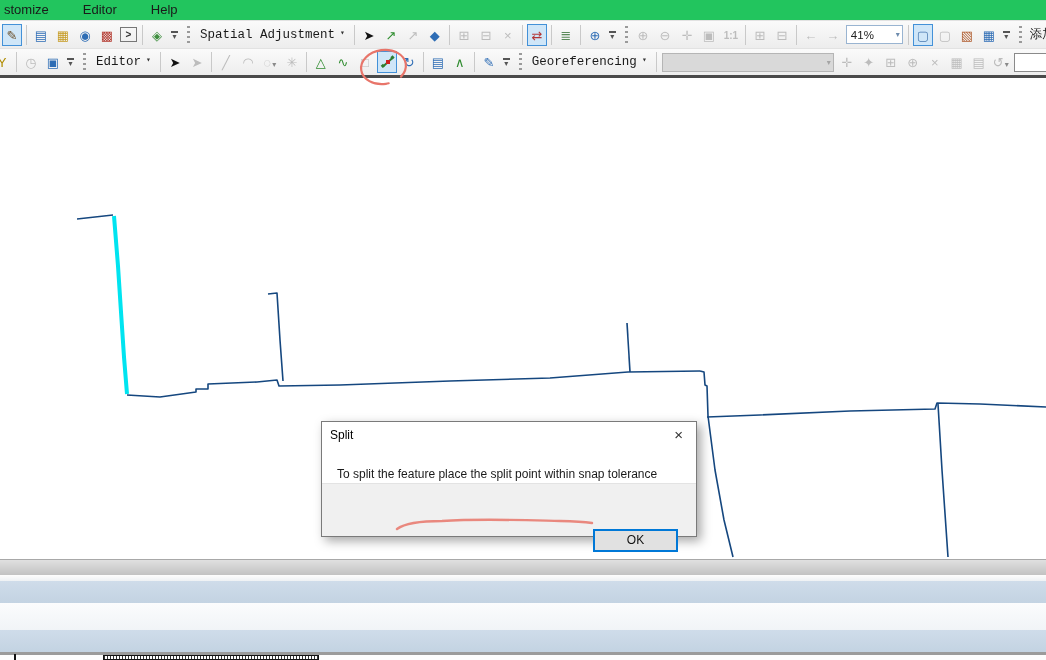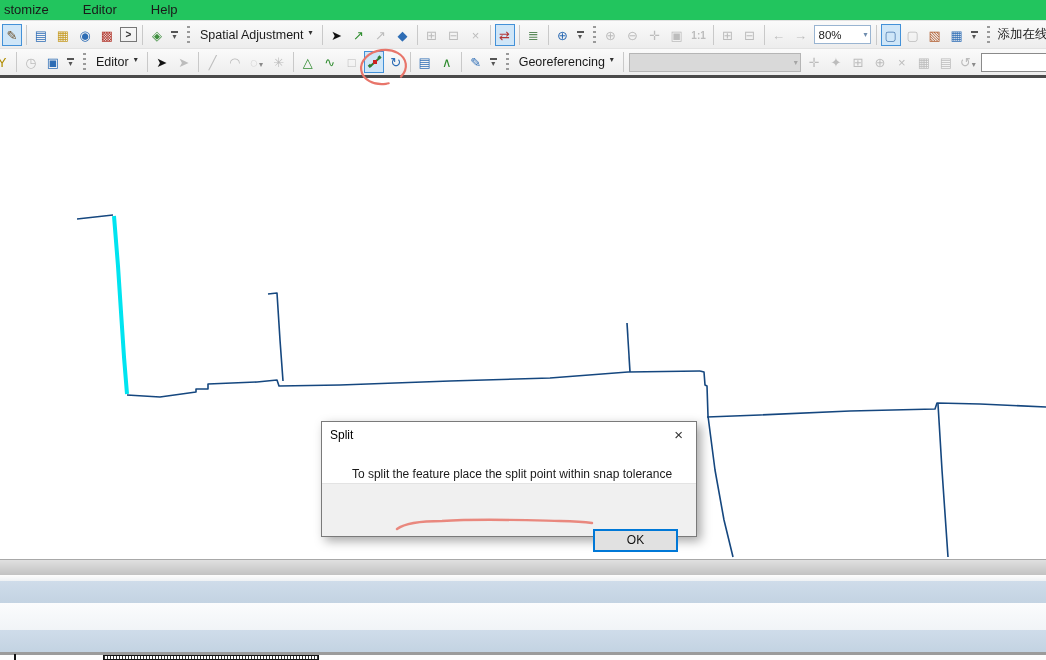--- a/index.html
+++ b/index.html
@@ -19,21 +19,21 @@
   .tb-icon.active { background:#cfe6f8; border:1px solid #4391d8; }
   .tb-icon.boxed { border:1px solid #777; width:17px; height:15px; line-height:13px; font-size:10px; font-weight:bold; margin:0 2px; }
   .tb-icon.smalltext { font-size:10px; font-weight:bold; letter-spacing:0; }
   .tb-icon.cutleft { margin-left:-9px; }
   .tb-sep { width:1px; height:20px; background:#c9c9c9; margin:0 3px; flex:0 0 auto; }
   .tb-grip { width:3px; height:18px; margin:0 4px 0 6px; flex:0 0 auto;
              background:repeating-linear-gradient(#9a9a9a 0 2px, transparent 2px 5px); }
   .tb-overflow { width:13px; height:22px; display:flex; flex-direction:column; align-items:center; justify-content:center; color:#555; flex:0 0 auto; }
   .tb-overflow .ofbar { width:7px; height:2px; background:#555; margin-bottom:1px; }
   .tb-overflow .ofchev { font-size:8px; line-height:5px; }
-  .tb-label { font-size:12.5px; color:#1a1a1a; padding:3px 6px; display:flex; flex:0 0 auto; }
+  .tb-label { font-size:12.5px; color:#1a1a1a; padding:3px 6px; display:flex; flex:0 0 auto;font-family:Liberation Mono, monospace; }
   .tb-label .caret { font-size:8px; margin-left:5px; color:#333; }
   .tb-combo { height:19px; border:1px solid #99b4d1; background:#fff; display:flex; align-items:center; justify-content:space-between; padding:0 2px 0 4px; font-size:11.5px; color:#222; margin:0 2px; flex:0 0 auto; }
   .tb-combo .combo-arr { font-size:8px; color:#6e8cae; }
   .tb-combo.disabled { background:#d9d9d9; border-color:#b5b5b5; color:#888; }
   .tb-combo.disabled .combo-arr { color:#a5a5a5; }
   .tb-input { height:19px; border:1px solid #8a8a8a; background:#fff; margin:0 2px; flex:0 0 auto; font-size:11px; padding:0 3px; }
   .tb-text { font-size:12.5px; color:#1a1a1a; padding:0 4px; flex:0 0 auto; }
   .caret-mini { font-size:8px; color:#8a8a8a; margin-left:1px; flex:0 0 auto; }
 
   
@@ -62,21 +62,21 @@
   .band-bottom { top:655px; height:5px; background:#fdfdfd; }
   .bottom-tick { position:absolute; left:14px; top:654px; width:2px; height:6px; background:#111; z-index:6; }
   .bottom-dotbox { position:absolute; left:103px; top:655px; width:216px; height:5px; border:1px solid #111;
                    background:repeating-linear-gradient(90deg,#333 0 1px,#fff 1px 3px); z-index:6; }
 
   
   .dialog { position:absolute; left:321px; top:421px; width:376px; height:116px; background:#fff;
             border:1px solid #7a7a7a; box-shadow:4px 4px 10px rgba(0,0,0,.35); z-index:10; }
   .dialog-title { position:absolute; left:8px; top:6px; font-size:12px; color:#000; }
   .dialog-close { position:absolute; right:9px; top:4px; font-size:15px; line-height:15px; color:#333; padding:1px 4px; cursor:default; }
-  .dialog-message { position:absolute; left:15px; top:45px; width:350px; font-size:12px; color:#1a1a1a;text-align:center; }
+  .dialog-message { position:absolute; left:15px; top:45px; width:350px; font-size:12px; color:#1a1a1a; }
   .dialog-footer { position:absolute; left:0; bottom:0; width:100%; height:53px; background:#f0f0f0; border-top:1px solid #e3e3e3; }
   .ok-button { position:absolute; left:271px; top:107px; width:85px; height:23px; background:#e1e1e1;
                border:2px solid #0078d7; font-size:12px; color:#111; text-align:center; line-height:19px; }
 </style>
 </head>
 <body>
 
 <div class="menubar">
   <span class="menu-item">stomize</span>
   <span class="menu-item">Editor</span>
@@ -124,21 +124,21 @@
     <div class="tb-icon disabled">✛</div>
     <div class="tb-icon disabled">▣</div>
     <div class="tb-icon disabled smalltext">1:1</div>
     <div class="tb-sep"></div>
     <div class="tb-icon disabled">⊞</div>
     <div class="tb-icon disabled">⊟</div>
     <div class="tb-sep"></div>
     <div class="tb-icon disabled">←</div>
     <div class="tb-icon disabled">→</div>
     <div class="tb-combo" style="width: 57px;">
-      <span class="combo-val">80%</span>
+      <span class="combo-val">41%</span>
       <span class="combo-arr">▾</span>
     </div>
     <div class="tb-sep"></div>
     <div class="tb-icon active" style="color: rgb(74, 122, 176);">▢</div>
     <div class="tb-icon disabled">▢</div>
     <div class="tb-icon" style="color: rgb(176, 92, 46);">▧</div>
     <div class="tb-icon" style="color: rgb(46, 109, 181);">▦</div>
     <div class="tb-overflow">
       <span class="ofbar"></span>
       <span class="ofchev">▾</span>

